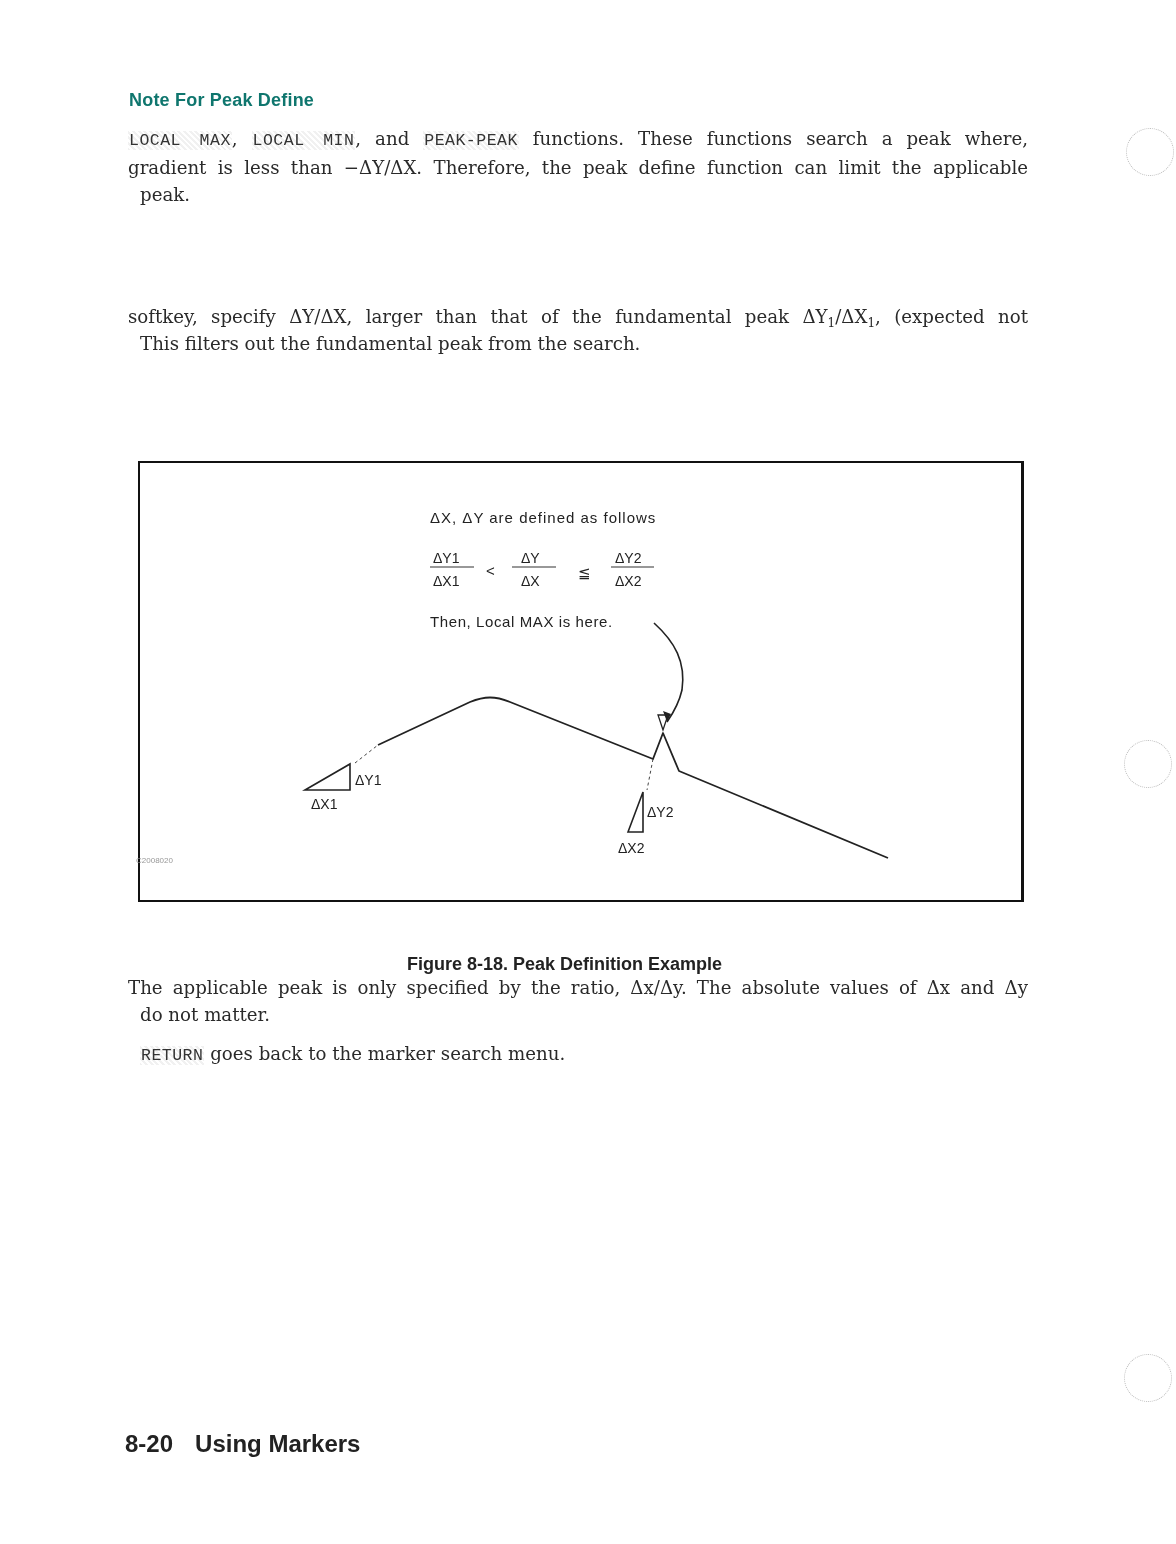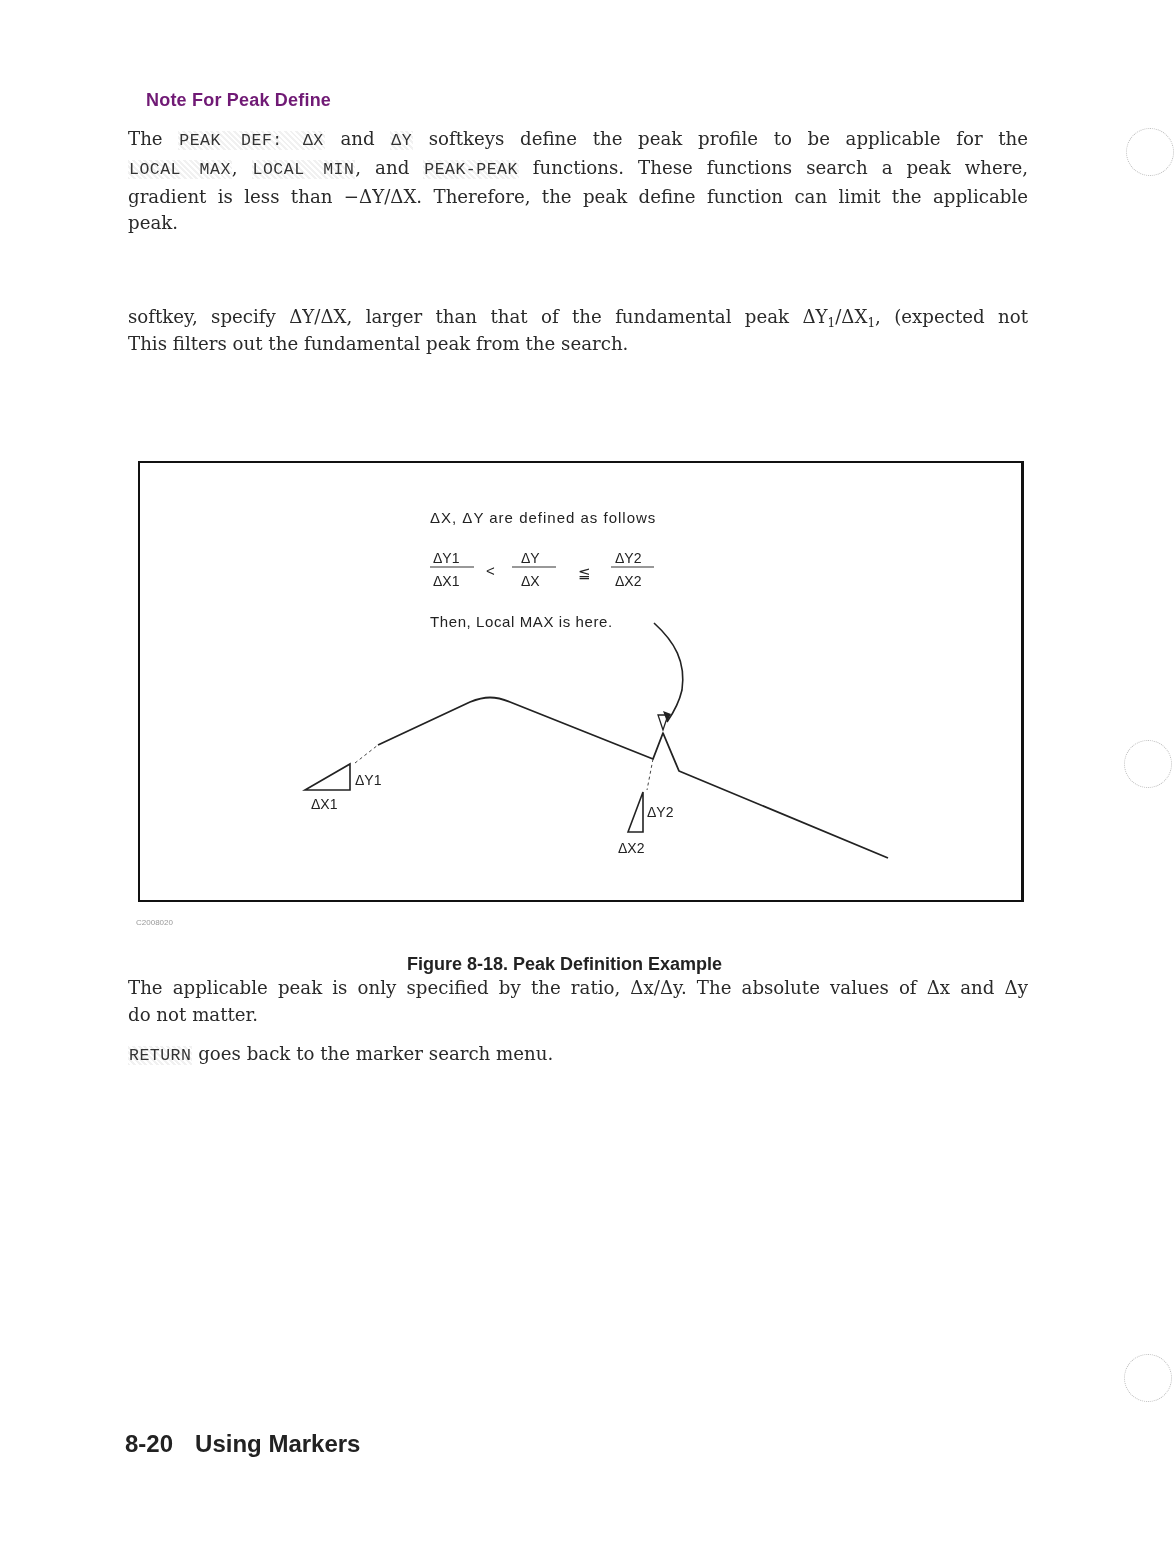--- a/index.html
+++ b/index.html
@@ -1,54 +1,53 @@
 <!DOCTYPE html>
 <html><head>
 <meta charset="utf-8">
 <style>
   html, body { margin: 0; padding: 0; background: #ffffff; }
   body { width: 1176px; height: 1544px; position: relative; overflow: hidden; color: #1a1a1a; }
   .sans { font-family: "Liberation Sans", "DejaVu Sans", sans-serif; }
   .serif { font-family: "DejaVu Serif", "Liberation Serif", serif; }
 
-  .heading { position: absolute; left: 146px; top: 90px; font-size: 18px; font-weight: bold; color: #701a75; letter-spacing: 0.2px; }
+  .heading { position: absolute; left: 129px; top: 90px; font-size: 18px; font-weight: bold; color: #0f766e; letter-spacing: 0.2px; }
 
   .para { position: absolute; left: 128px; width: 900px; font-size: 18.2px; line-height: 26.8px; color: #2a2a2a; text-align: justify; }
   .para1 { top: 126px; }
   .para2 { top: 304px; }
   .para3 { top: 975px; }
   .para4 { top: 1041px; }
   .line { display: block; white-space: nowrap; text-align-last: justify; text-align: justify; }
-  .line.last { text-align-last: left; }
+  .line.last { text-align-last: left; margin-left: 12px; }
 
   .softkey { font-family: "Liberation Mono", "DejaVu Sans Mono", monospace; font-size: 16.5px; color: #333; letter-spacing: 0.5px; }
   .softkey.shaded { background: repeating-linear-gradient(45deg, #f1f1f1 0 2px, #ffffff 2px 4px); padding: 0 1px; }
   sub { font-size: 12px; vertical-align: -4px; line-height: 0; }
 
   .figure { position: absolute; left: 138px; top: 461px; width: 886px; height: 441px; border: 2px solid #111; border-right-width: 3px; box-sizing: border-box; }
-  .fig-code { position: absolute; left: 136px; top: 918px; font-size: 8px; color: #999; }
+  .fig-code { position: absolute; left: 136px; top: 856px; font-size: 8px; color: #999; }
   .fig-svg { position: absolute; left: 0; top: 0; }
 
   .caption { position: absolute; left: 407px; top: 922px; font-size: 18px; font-weight: bold; color: #222; margin-top: 32px; }
   .footer { position: absolute; left: 125px; top: 1430px; font-size: 24px; font-weight: bold; color: #222; }
   .footer .sep { display: inline-block; width: 22px; }
 
   .punch { position: absolute; width: 46px; height: 46px; border: 1px dotted #bbb; border-radius: 50%; }
 </style>
 </head>
 <body>
 
 <div class="punch" style="left:1126px; top:128px;"></div>
 <div class="punch" style="left:1124px; top:740px;"></div>
 <div class="punch" style="left:1124px; top:1354px;"></div>
 
 <div class="heading sans">Note For Peak Define</div>
 
 <div class="para para1 serif">
-  <span class="line"><span>The </span><span class="softkey shaded">PEAK DEF: ΔX</span><span> and </span><span class="softkey shaded">ΔY</span><span> softkeys define the peak profile to be applicable for the</span></span>
   <span class="line"><span class="softkey shaded">LOCAL MAX</span><span>, </span><span class="softkey shaded">LOCAL MIN</span><span>, and </span><span class="softkey shaded">PEAK-PEAK</span><span> functions. These functions search a peak where,</span></span>
   <span class="line">gradient is less than −ΔY/ΔX. Therefore, the peak define function can limit the applicable</span>
   <span class="line last">peak.</span>
 </div>
 
 <div class="para para2 serif">
   <span class="line"><span>softkey, specify ΔY/ΔX, larger than that of the fundamental peak ΔY</span><sub>1</sub><span>/ΔX</span><sub>1</sub><span>, (expected not</span></span>
   <span class="line last">This filters out the fundamental peak from the search.</span>
 </div>
 

